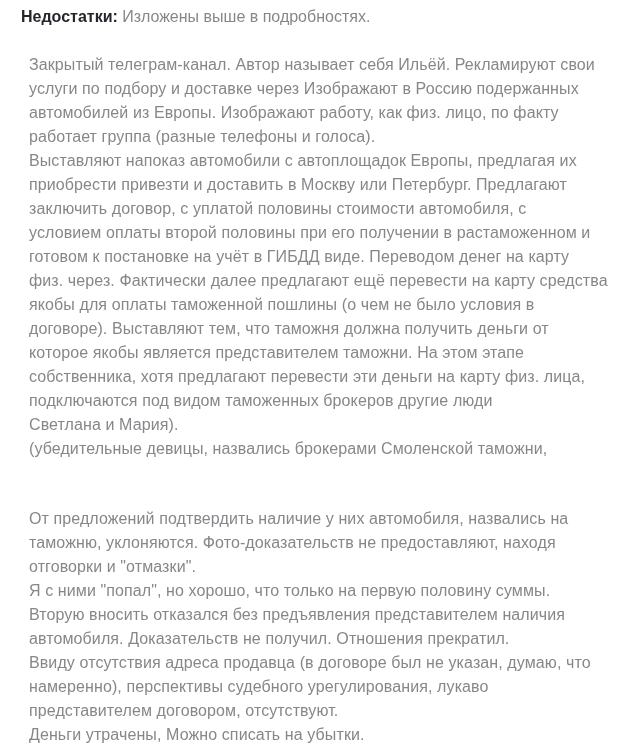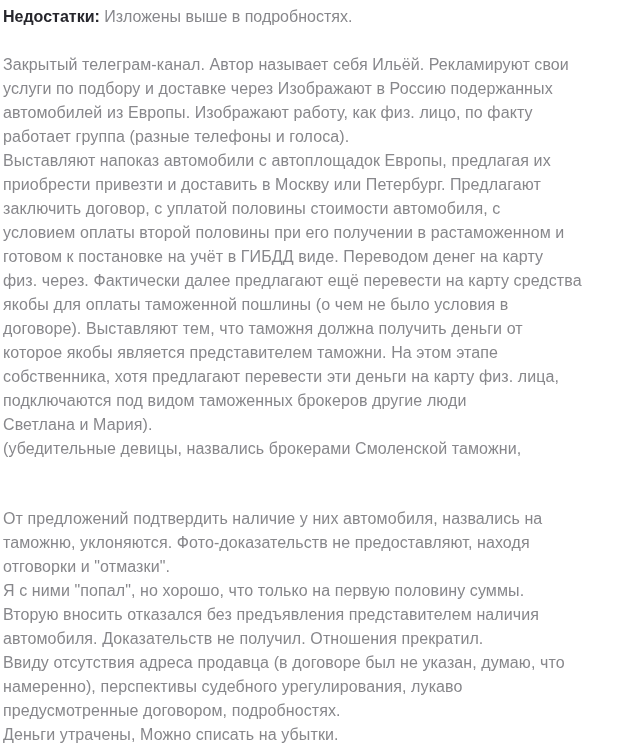--- a/index.html
+++ b/index.html
@@ -7,37 +7,38 @@
     padding: 0;
   }
   body {
     width: 627px;
     height: 755px;
     background: var(--page-bg, #ffffff);
     overflow: hidden;
     font-family: "Liberation Sans", sans-serif;
   }
   .page {
-    padding: 5px 14px 0 3px;
+    padding: 5px 14px 0 21px;
   }
   .cons-line {
     margin: 0;
     font-size: 16px;
     line-height: 24px;
     color: var(--body-text, #87878B);
   }
   .cons-label {
     font-weight: bold;
     color: var(--heading-text, #26262C);
   }
   .text-block {
     font-size: 16px;
     line-height: 24px;
     color: var(--body-text, #87878B);
     letter-spacing: 0.1px;
+    margin-left: 8px;
   }
   .text-block.first {
     margin-top: 24px;
   }
   .text-block.second {
     margin-top: 46px;
   }
   .text-block div {
     white-space: pre;
   }
@@ -73,16 +74,16 @@
 
   <div class="text-block second">
       <div>От предложений подтвердить наличие у них автомобиля, назвались на</div>
       <div>таможню, уклоняются. Фото-доказательств не предоставляют, находя</div>
       <div>отговорки и "отмазки".</div>
       <div>Я с ними "попал", но хорошо, что только на первую половину суммы.</div>
       <div>Вторую вносить отказался без предъявления представителем наличия</div>
       <div>автомобиля. Доказательств не получил. Отношения прекратил.</div>
       <div>Ввиду отсутствия адреса продавца (в договоре был не указан, думаю, что</div>
       <div>намеренно), перспективы судебного урегулирования, лукаво</div>
-      <div>предусмотренные договором, подробностях.</div>
+      <div>представителем договором, отсутствуют.</div>
       <div>Деньги утрачены, Можно списать на убытки.</div>
     </div>
 </div>
 
 </body></html>

